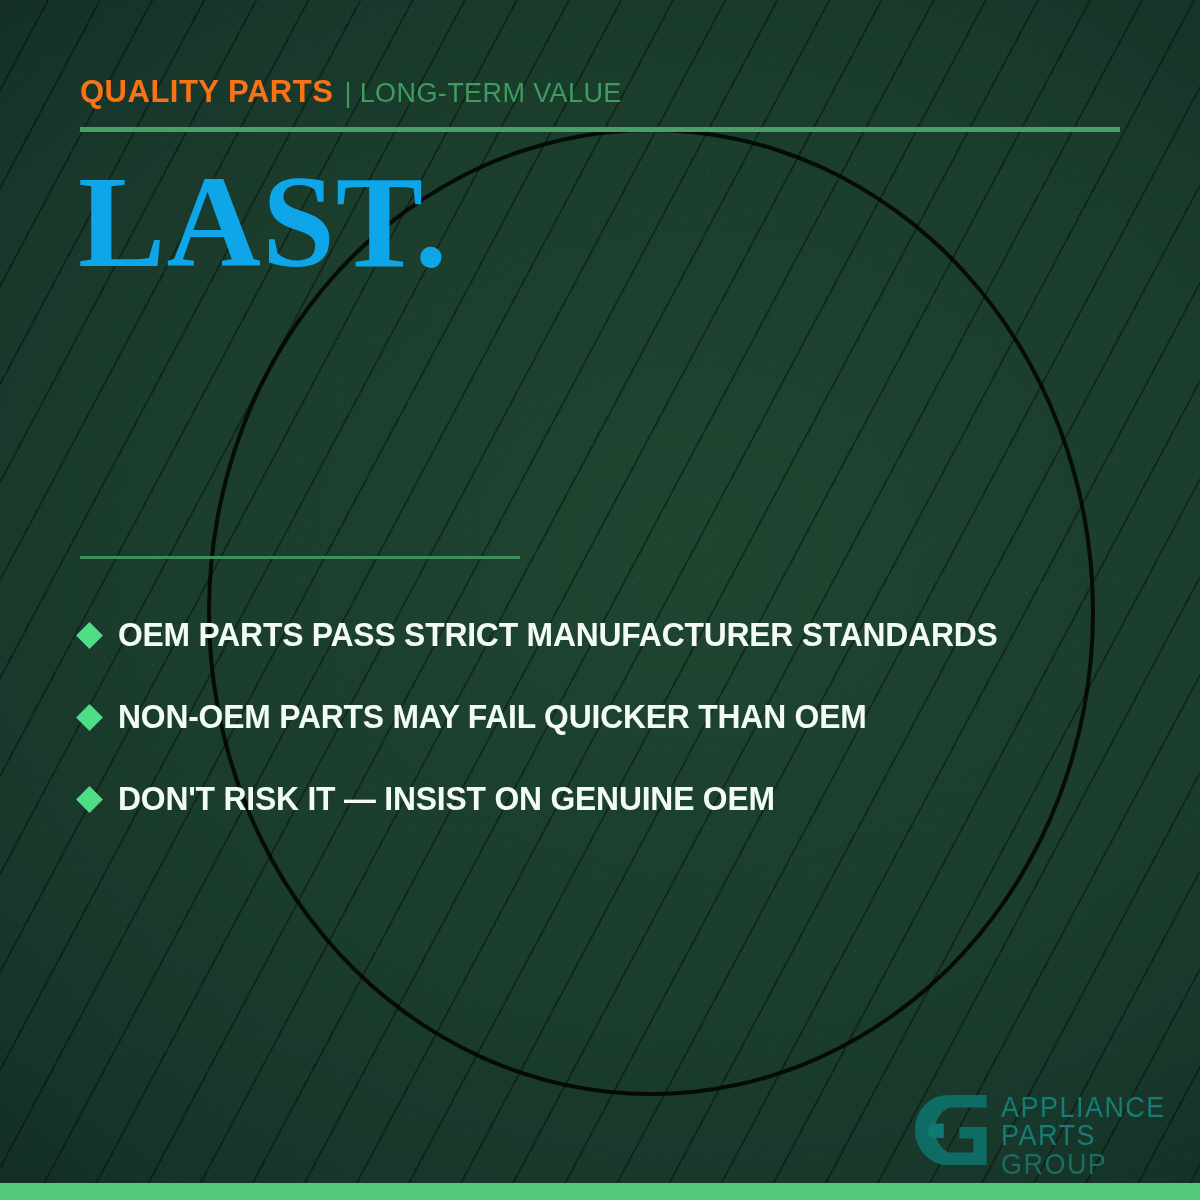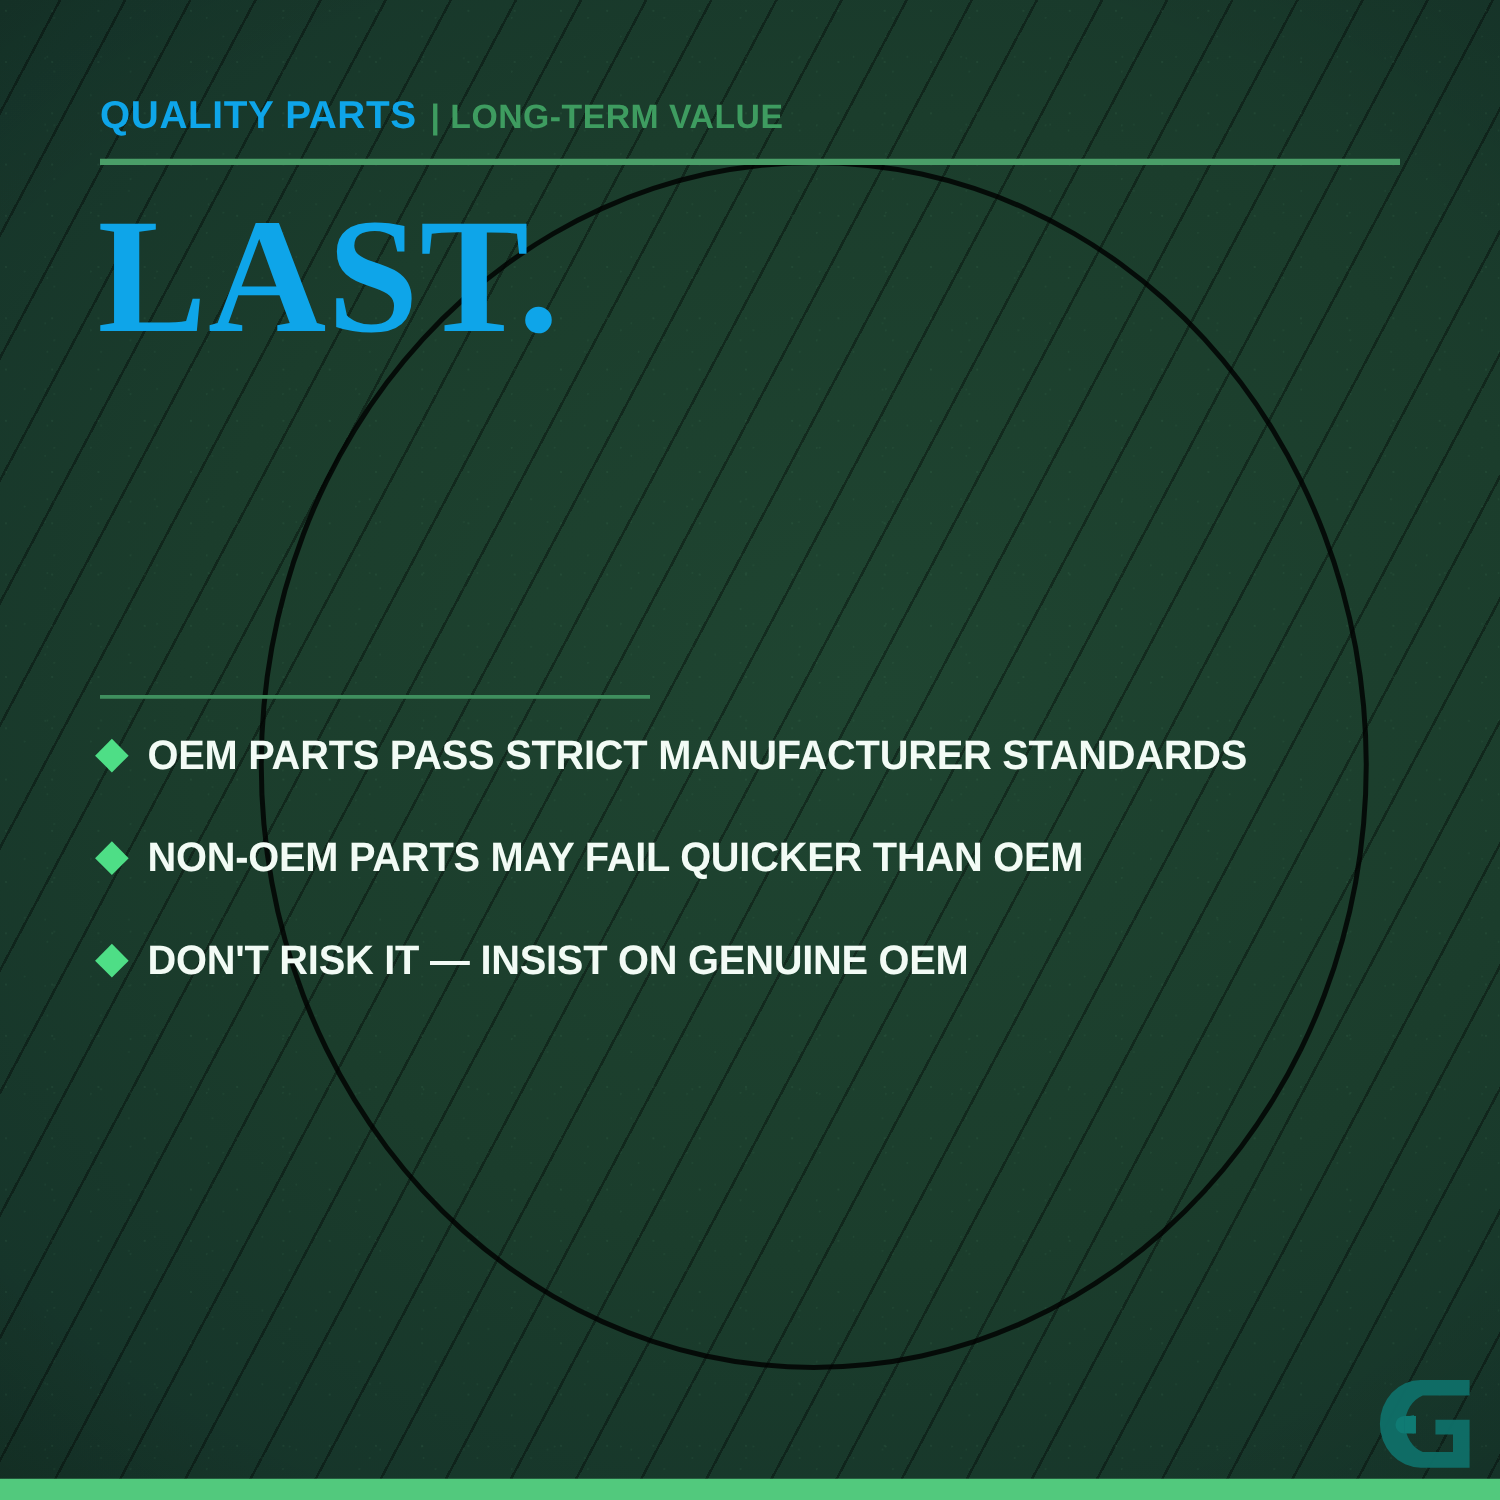--- a/index.html
+++ b/index.html
@@ -80,25 +80,25 @@
     top: 74px;
     display: flex;
     align-items: baseline;
     gap: 11px;
     white-space: nowrap;
   }
   .eyebrow-strong {
     font-size: 31px;
     font-weight: bold;
     letter-spacing: 0.5px;
-    color: #0ea5e9;
+    color: #f97316;
   }
   .eyebrow-light {
     font-size: 27px;
-    font-weight: bold;
+    font-weight: normal;
     letter-spacing: 0.4px;
     color: #3e9c60;
   }
 
   .rule-top {
     position: absolute;
     left: 80px;
     top: 127px;
     width: 1040px;
     height: 5px;
@@ -126,21 +126,21 @@
     top: 556px;
     width: 440px;
     height: 3px;
     background: #3f8f5e;
   }
 
   
   .bullets {
     position: absolute;
     left: 80px;
-    top: 563px;
+    top: 594px;
     width: 1070px;
   }
   .bullet-row {
     display: flex;
     align-items: center;
     height: 82px;
     gap: 19px;
     white-space: nowrap;
   }
   .diamond {
@@ -245,19 +245,24 @@
 
     </div>
 
     <div class="logo">
       <svg class="logo-mark" viewBox="0 0 100 100">
         <path d="M97 5 H47 A42 45 0 0 0 47 95 H97 V46 H62 V61 H80 V79 H49 A28 31 0 0 1 49 21 H97 Z" fill="#0f6f69"></path>
         <path d="M44 41 A9.5 9.5 0 0 0 44 60 L44 41 Z" fill="#0f6f69" transform="translate(-4,0)"></path>
         <path d="M30 42 A9 9 0 1 0 30 60 Z" fill="#0f7f78"></path>
         <rect x="30" y="42" width="12" height="18" fill="#0f7f78"></rect>
       </svg>
+      <div class="logo-words">
+        <span>APPLIANCE</span>
+        <span>PARTS</span>
+        <span class="dim">GROUP</span>
+      </div>
     </div>
 
   </div>
 
   <div class="bottom-bar"></div>
 
 </div>
 
 </body></html>

